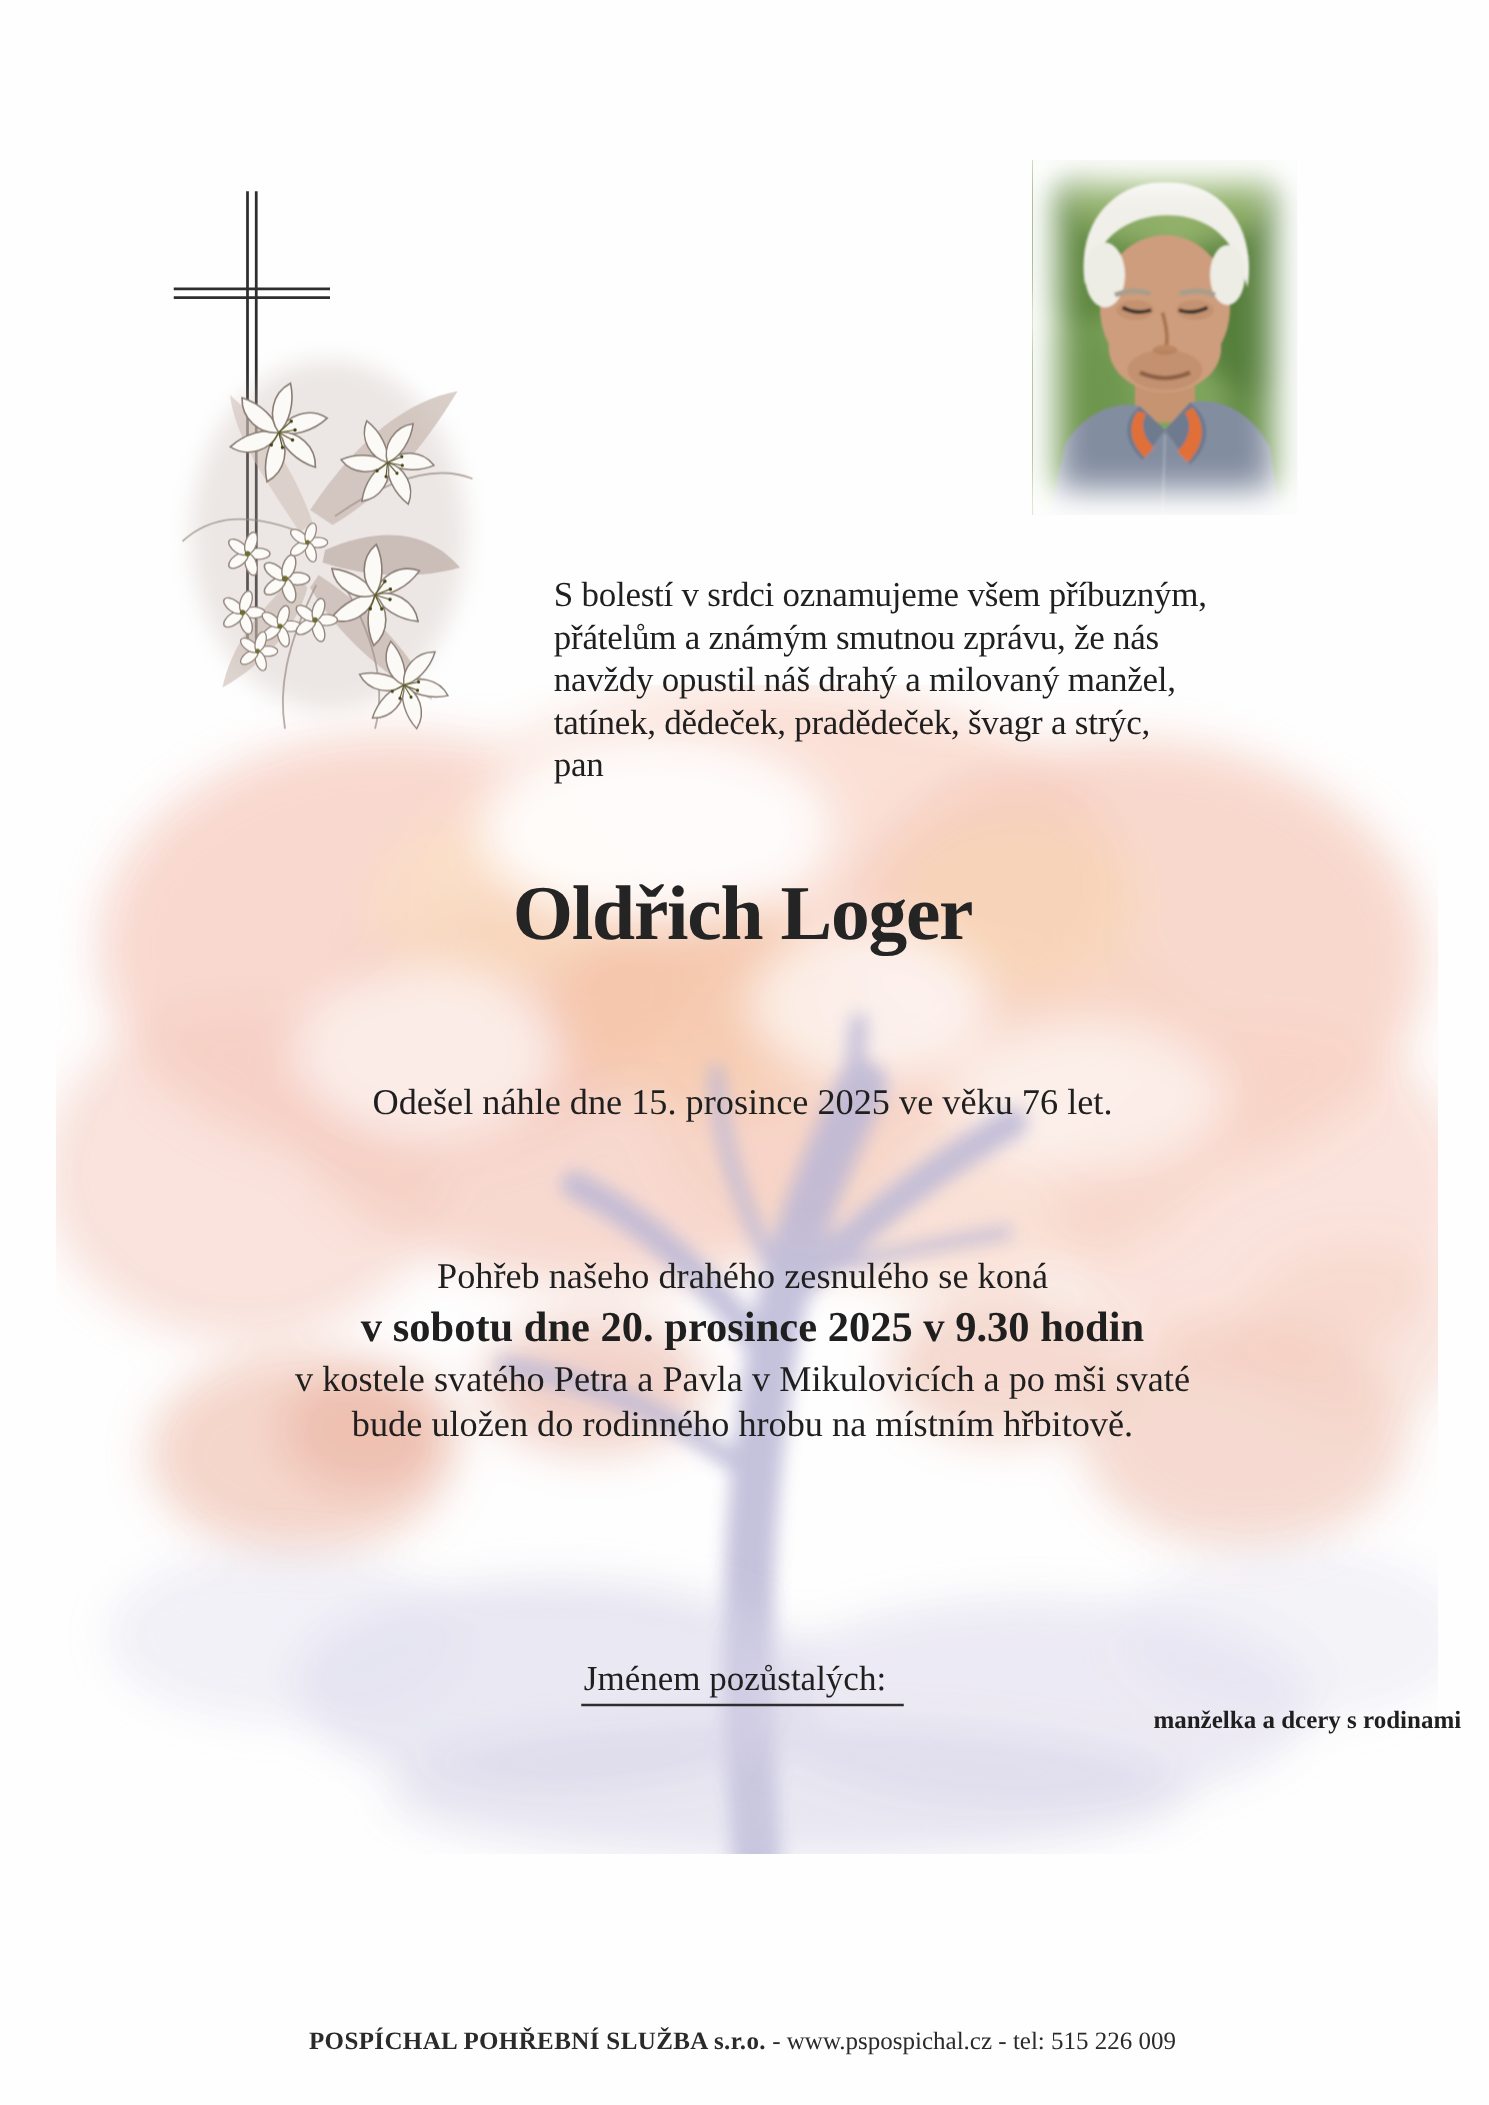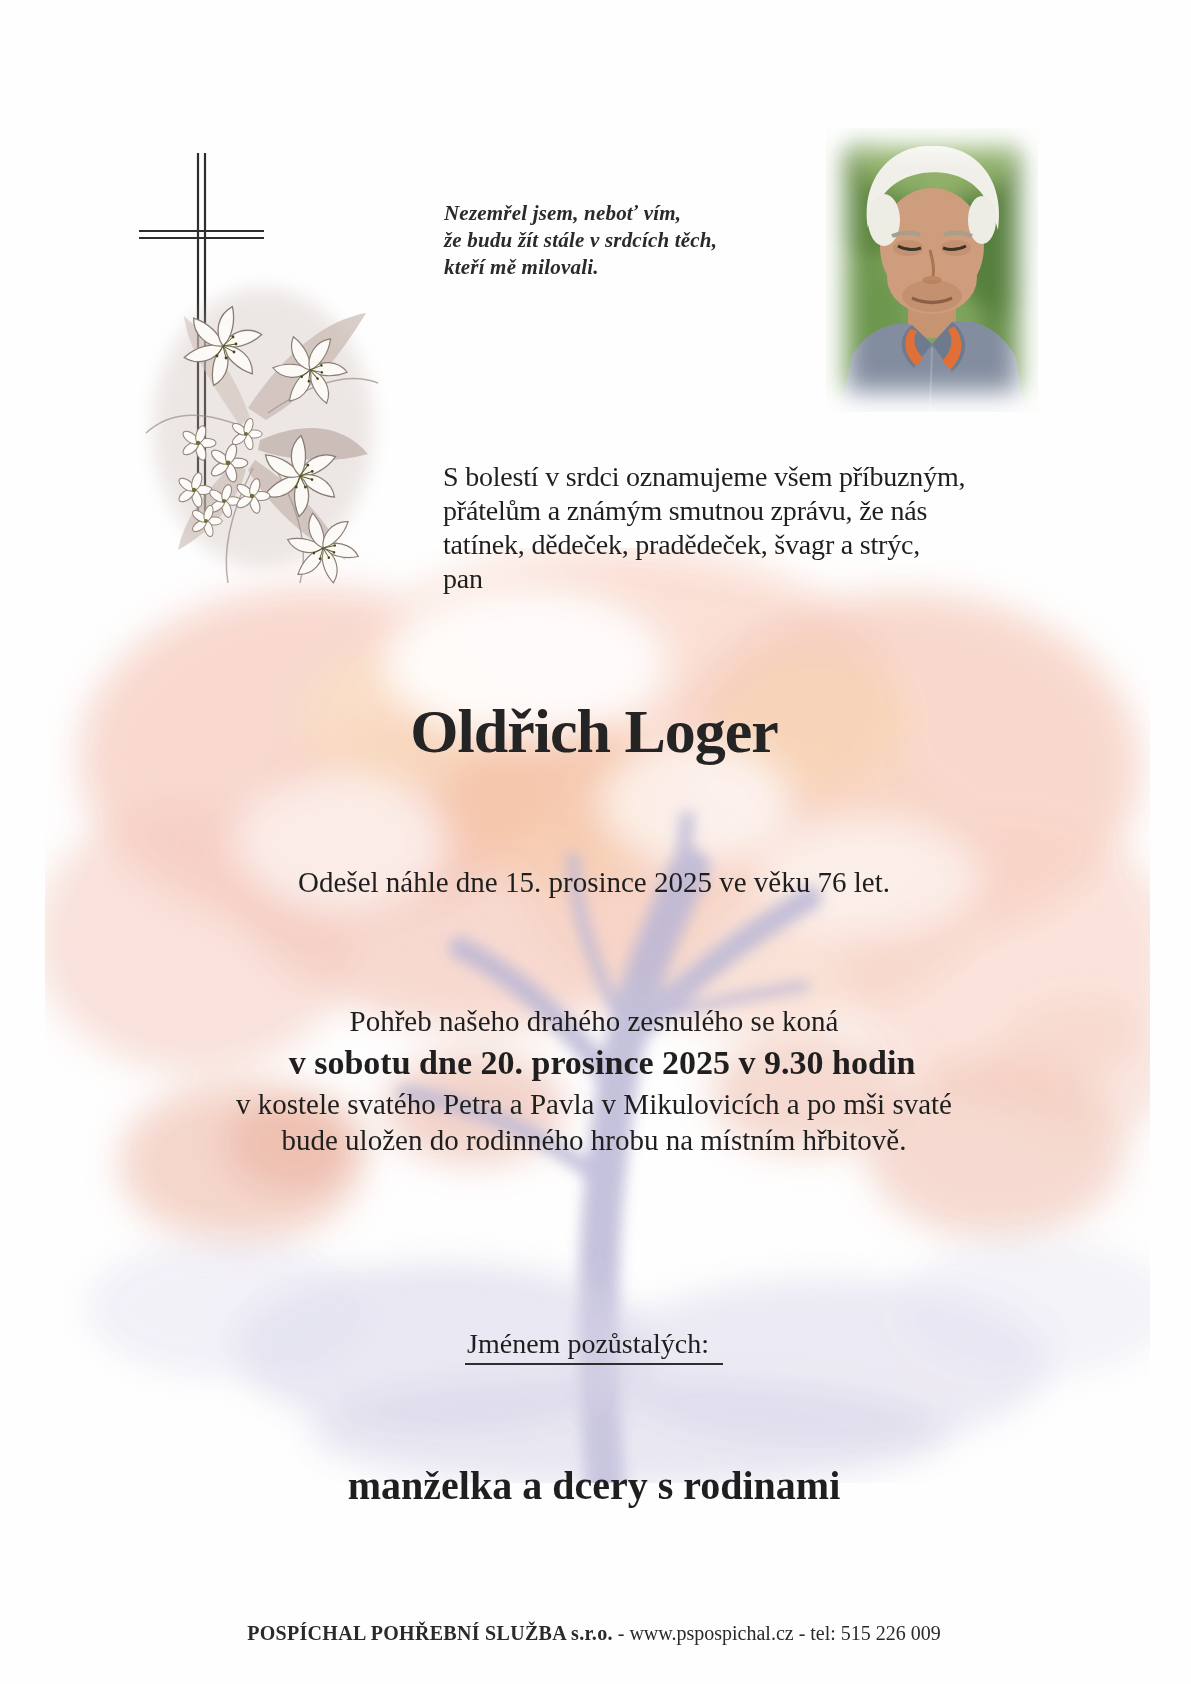--- a/index.html
+++ b/index.html
@@ -44,21 +44,21 @@
   .funeral{top:1002px;}
   .funeral .f-intro{font-size:29px;line-height:38px;}
   .funeral .f-datetime{font-size:34px;line-height:46px;font-weight:bold;margin-left:16px;}
   .funeral .f-place{font-size:29px;line-height:36px;}
   .funeral .f-burial{font-size:29px;line-height:36px;}
   .behalf{top:1328px;font-size:28px;}
   .behalf .behalf-text{
     display:inline-block;border-bottom:2px solid #2e2e2e;
     padding:0 14px 3px 2px;
   }
-  .family{top:1462px;font-size:40px;font-weight:bold;}
+  .family{top:1365px;font-size:20px;font-weight:bold;text-align:right;}
   .footer{top:1622px;font-size:20px;color:#2a2a2a;}
   .footer span{white-space:pre;}
   .footer .co{font-weight:bold;letter-spacing:.3px;}
 </style>
 </head>
 <body>
 
 <div class="page">
 
   <svg class="tree" width="1105" height="935" viewBox="0 0 1105 935" aria-hidden="true">
@@ -184,25 +184,20 @@
     <use href="#lily" transform="translate(195,290) scale(0.9) rotate(30)"></use>
     <use href="#blossom" transform="translate(70,185)"></use>
     <use href="#blossom" transform="translate(100,205) scale(1.1)"></use>
     <use href="#blossom" transform="translate(66,232)"></use>
     <use href="#blossom" transform="translate(96,243) scale(0.95)"></use>
     <use href="#blossom" transform="translate(78,263) scale(0.9)"></use>
     <use href="#blossom" transform="translate(118,176) scale(0.9)"></use>
     <use href="#blossom" transform="translate(124,238)"></use>
   </svg>
 
-  <div class="motto">
-    <div>Nezemřel jsem, neboť vím,</div>
-    <div>že budu žít stále v srdcích těch,</div>
-    <div>kteří mě milovali.</div>
-  </div>
 
   <div class="photo">
     <svg width="212" height="284" viewBox="0 0 212 284" aria-hidden="true">
       <defs>
         <filter id="pblur" x="-30%" y="-30%" width="160%" height="160%">
             <feGaussianBlur stdDeviation="10"></feGaussianBlur>
           </filter>
         <filter id="fblur" x="-30%" y="-30%" width="160%" height="160%">
             <feGaussianBlur stdDeviation="0.7"></feGaussianBlur>
           </filter>
@@ -243,20 +238,21 @@
         <path d="M104 122 q 5 18 3 26" stroke="#a9754f" stroke-width="3" fill="none"></path>
         <ellipse cx="106" cy="152" rx="10" ry="4" fill="#b07a52" opacity="0.6"></ellipse>
         <path d="M86 170 q 20 9 40 0" stroke="#8d5f46" stroke-width="3.5" fill="none"></path>
       </g>
     </svg>
   </div>
 
   <div class="announcement">
     <div>S bolestí v srdci oznamujeme všem příbuzným,</div>
     <div>přátelům a známým smutnou zprávu, že nás</div>
+    <div>navždy opustil náš drahý a milovaný manžel,</div>
     <div>tatínek, dědeček, pradědeček, švagr a strýc,</div>
     <div>pan</div>
   </div>
 
   <div class="centered name">Oldřich Loger</div>
 
   <div class="centered passing">Odešel náhle dne 15. prosince 2025 ve věku 76 let.</div>
 
   <div class="centered funeral">
     <div class="f-intro">Pohřeb našeho drahého zesnulého se koná</div>

